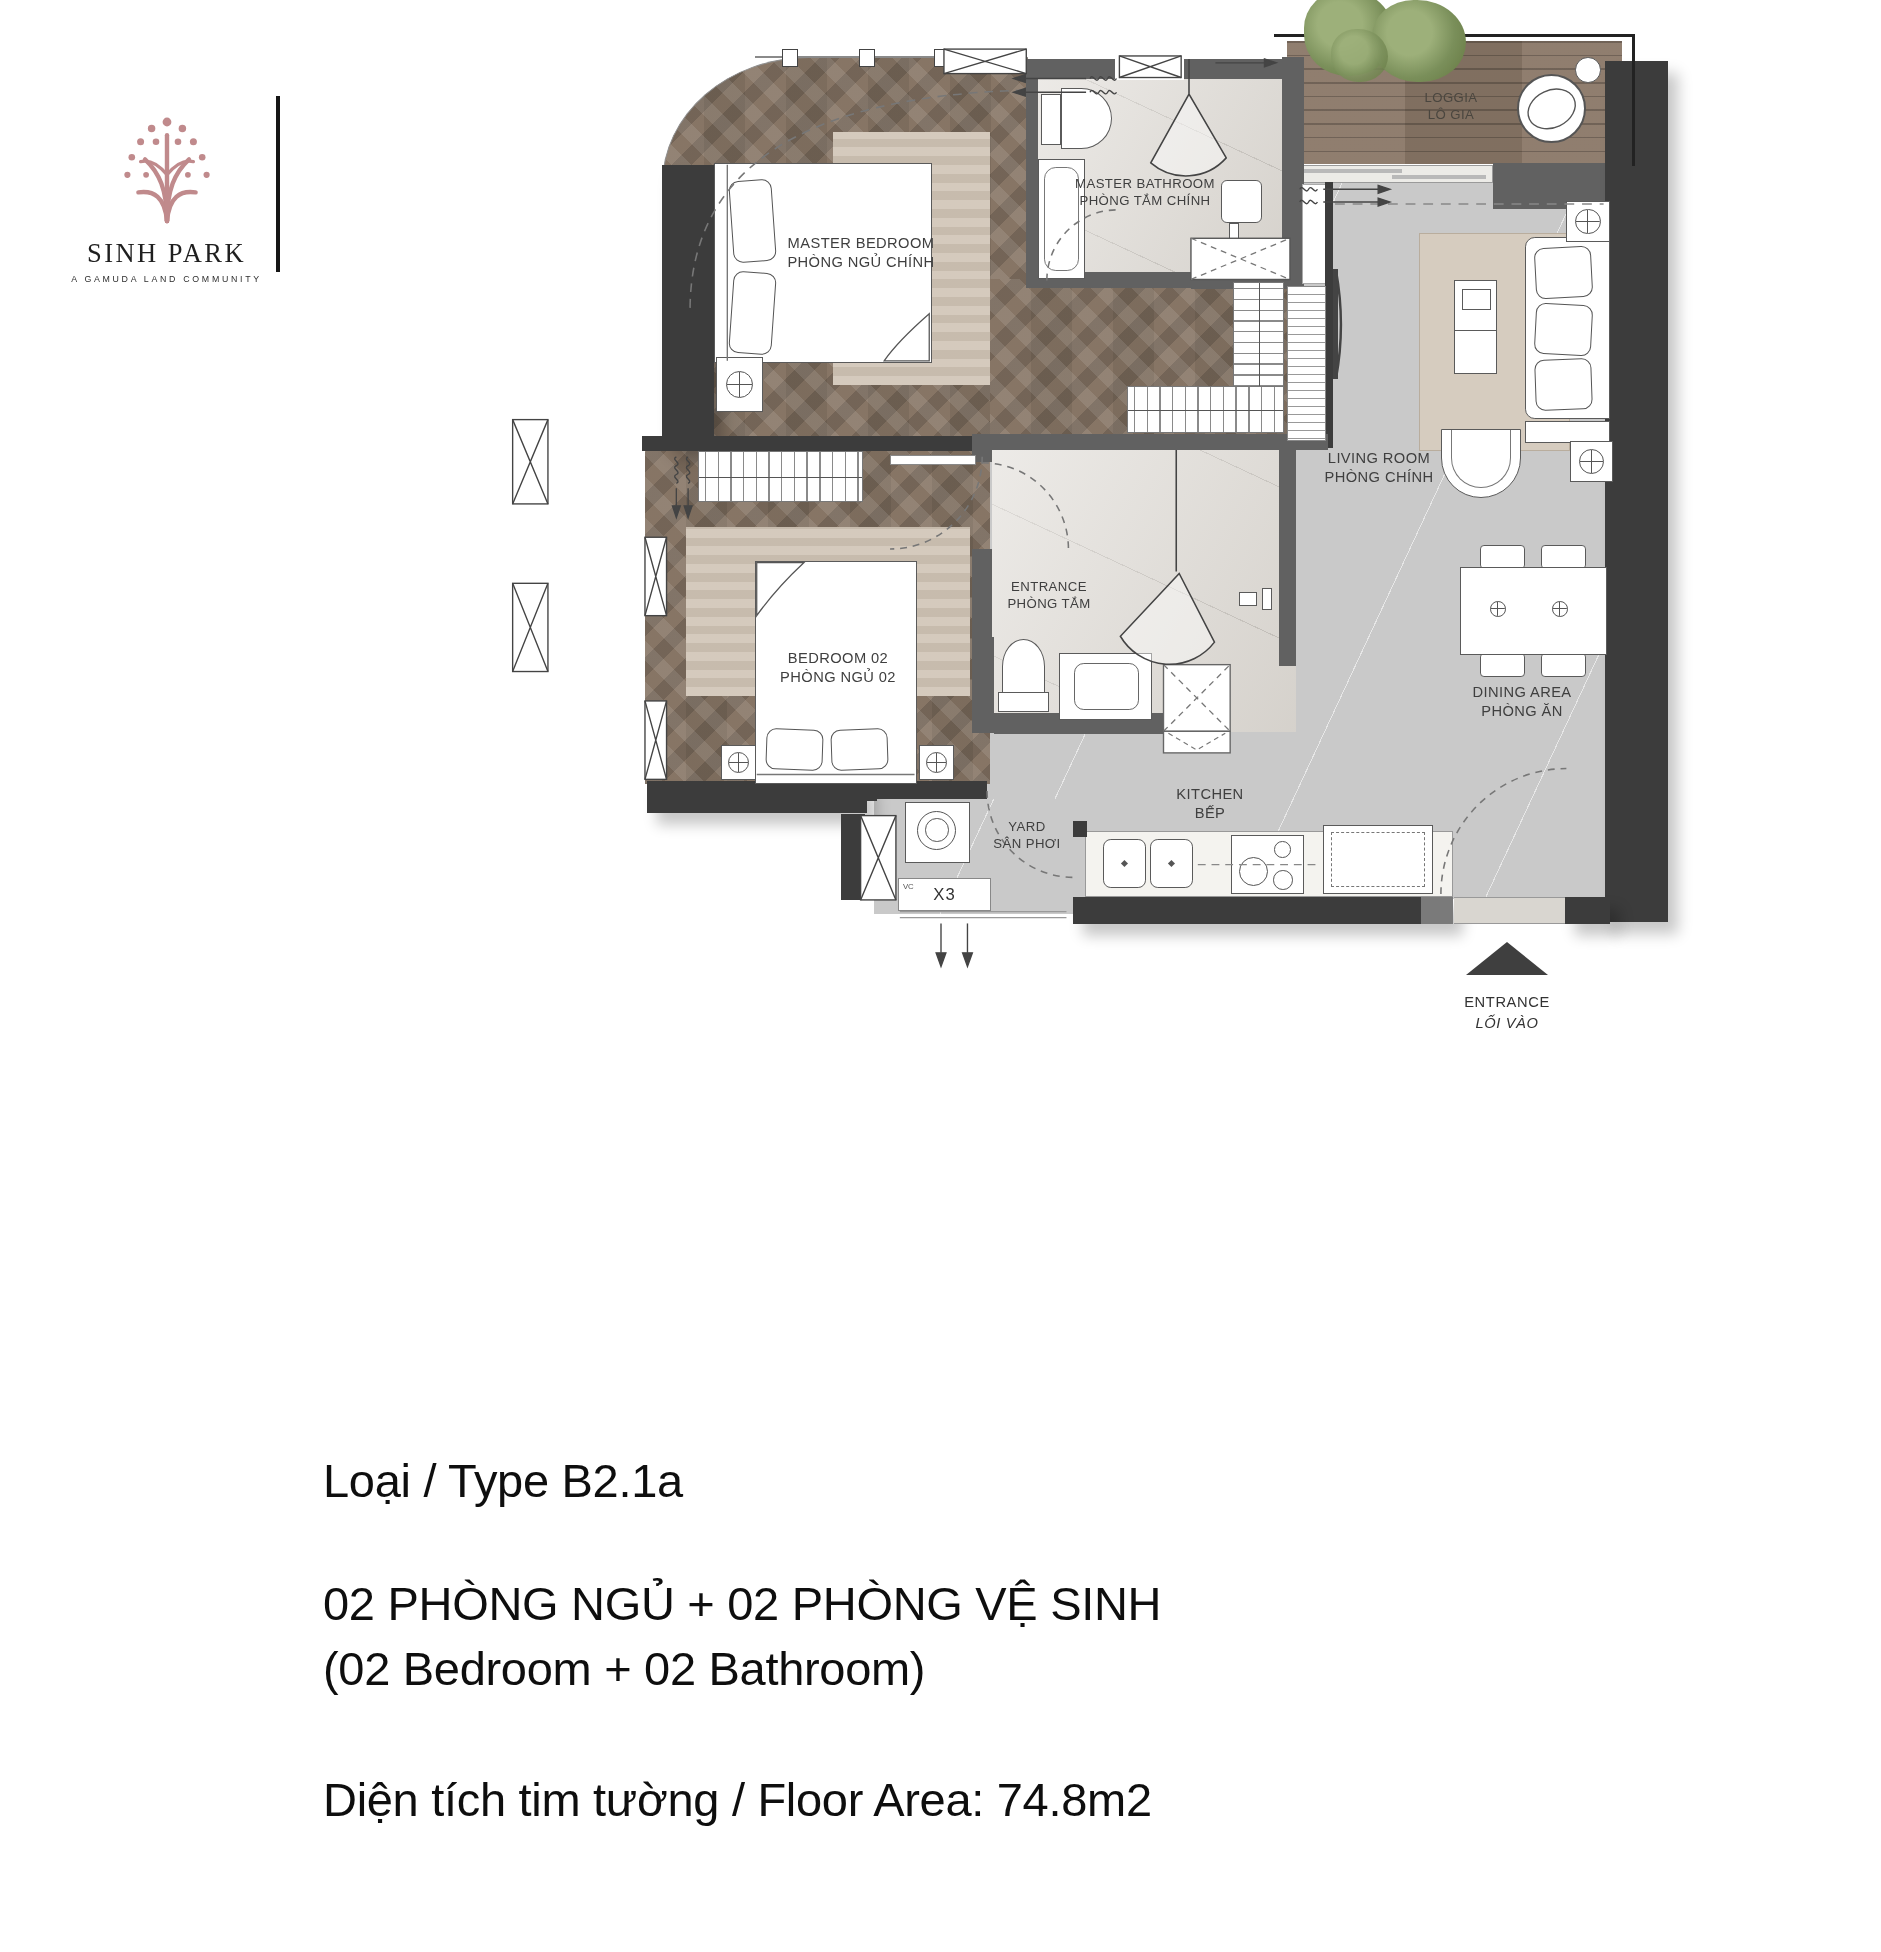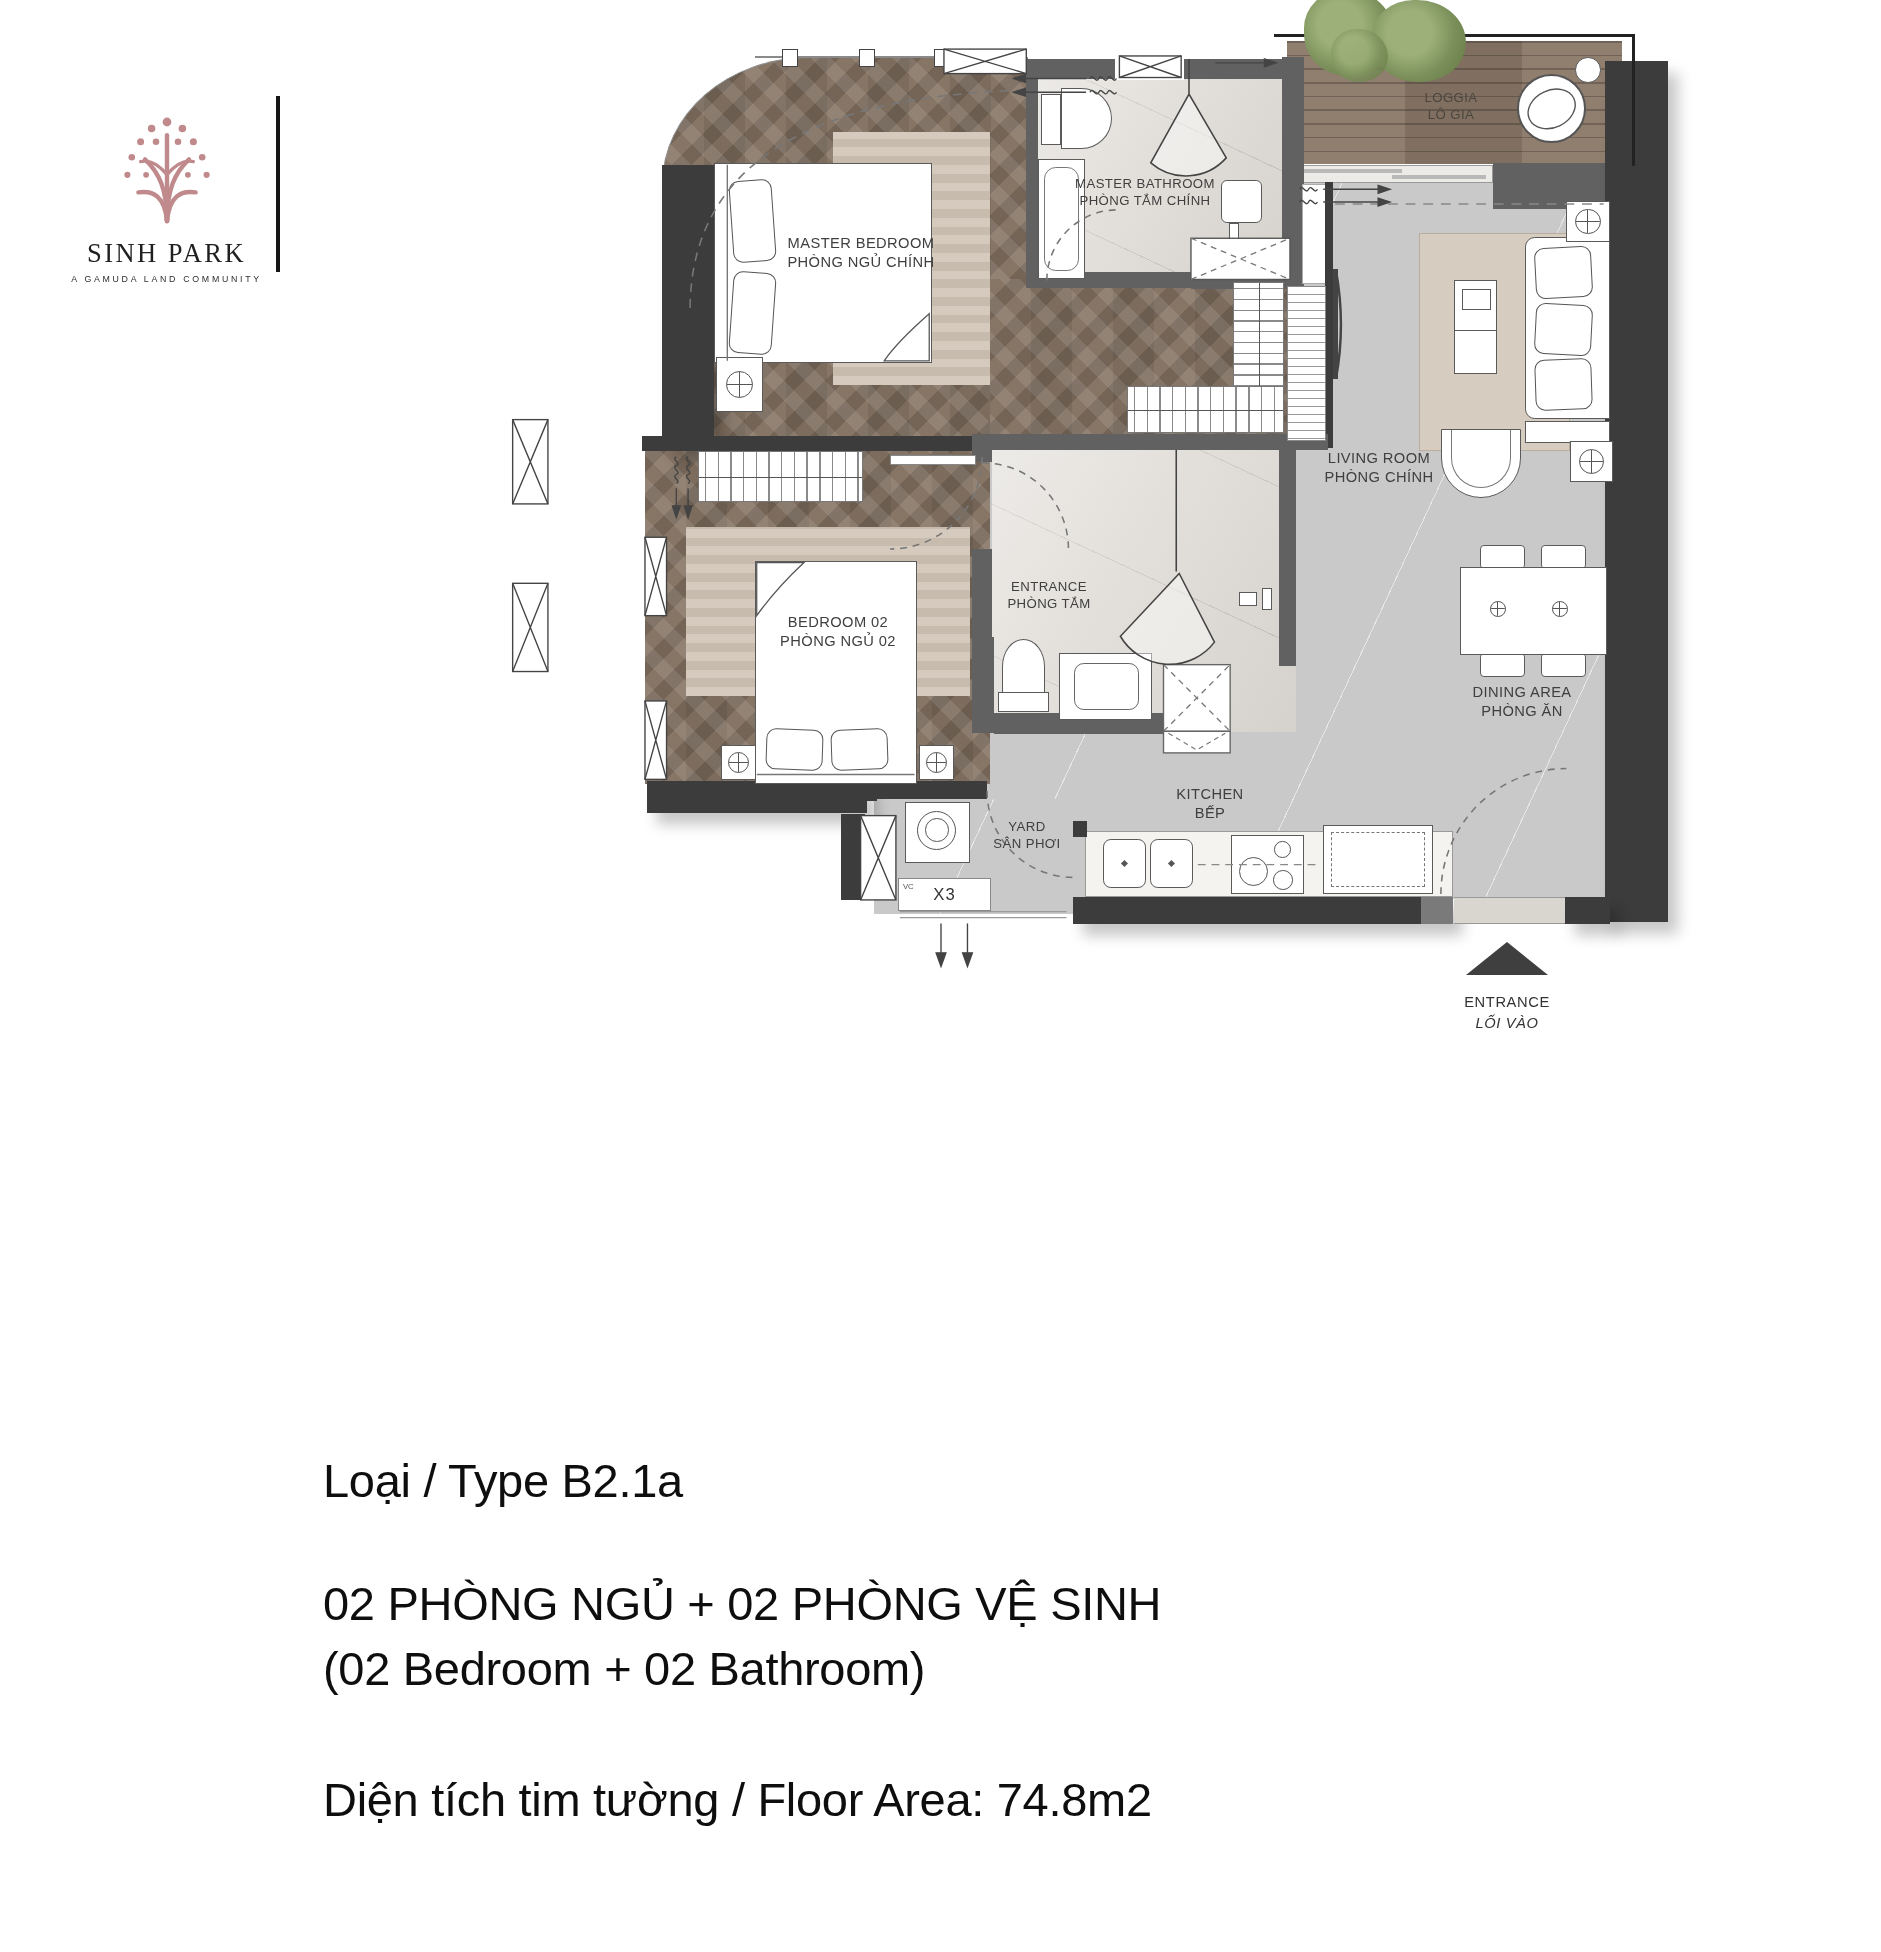--- a/index.html
+++ b/index.html
@@ -347,21 +347,21 @@
     <span class="vi">PHÒNG TẮM CHÍNH</span>
   </div>
   <div class="rlabel small" style="left:1451px;top:106px;color:#4a463f">
     <span class="en">LOGGIA</span>
     <span class="vi">LÔ GIA</span>
   </div>
   <div class="rlabel" style="left:1379px;top:468px">
     <span class="en">LIVING ROOM</span>
     <span class="vi">PHÒNG CHÍNH</span>
   </div>
-  <div class="rlabel" style="left:838px;top:632px">
+  <div class="rlabel" style="left:838px;top:668px">
     <span class="en">BEDROOM 02</span>
     <span class="vi">PHÒNG NGỦ 02</span>
   </div>
   <div class="rlabel small" style="left:1049px;top:595px">
     <span class="en">ENTRANCE</span>
     <span class="vi">PHÒNG TẮM</span>
   </div>
   <div class="rlabel" style="left:1522px;top:702px">
     <span class="en">DINING AREA</span>
     <span class="vi">PHÒNG ĂN</span>

